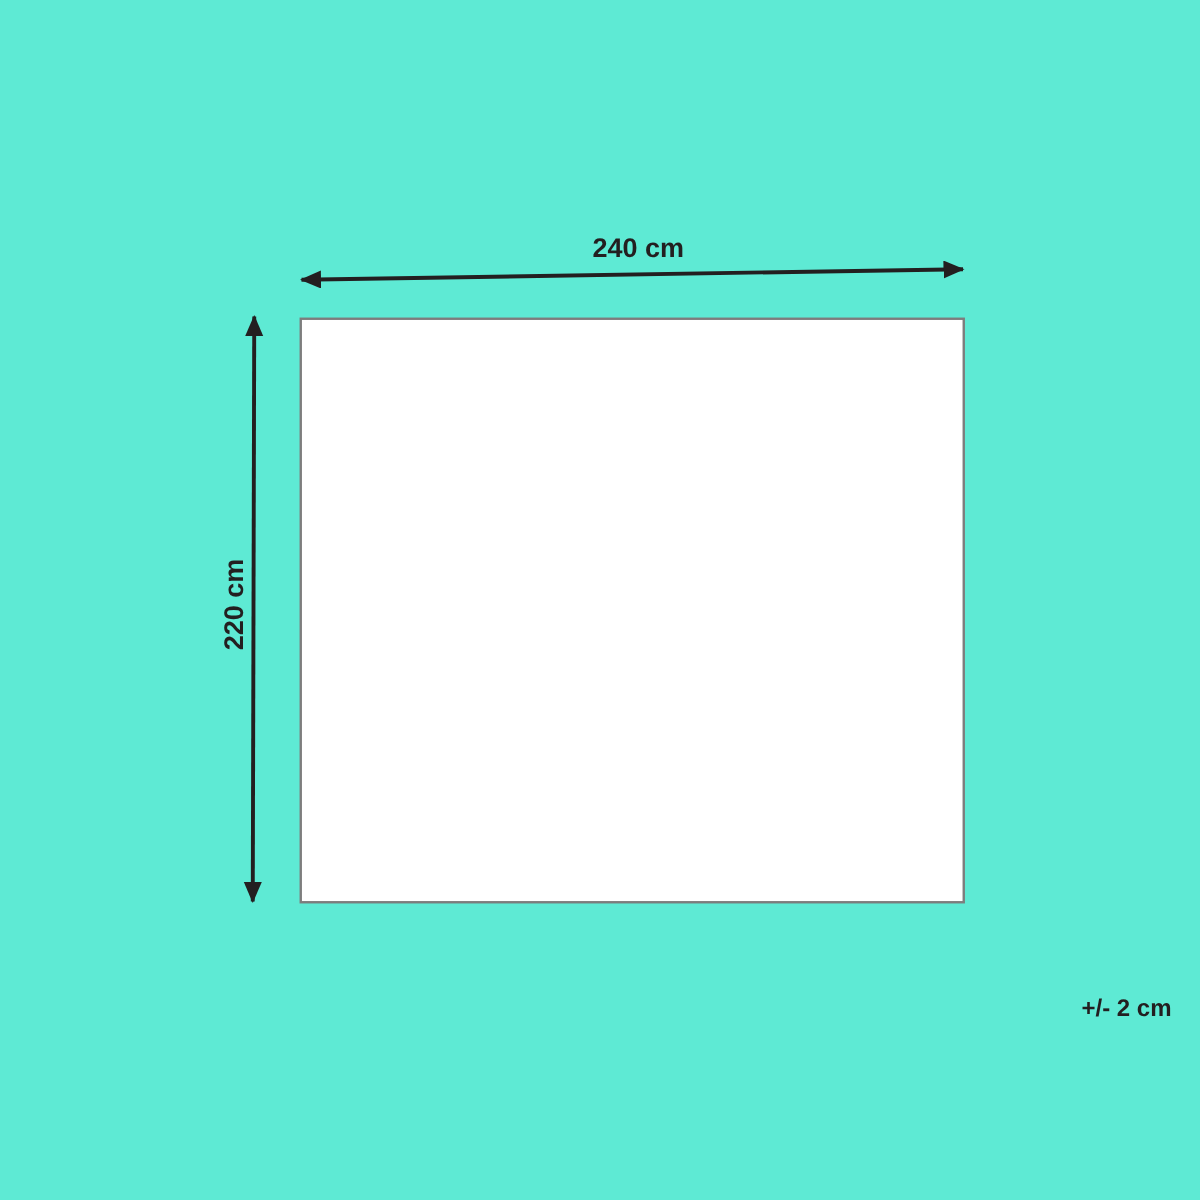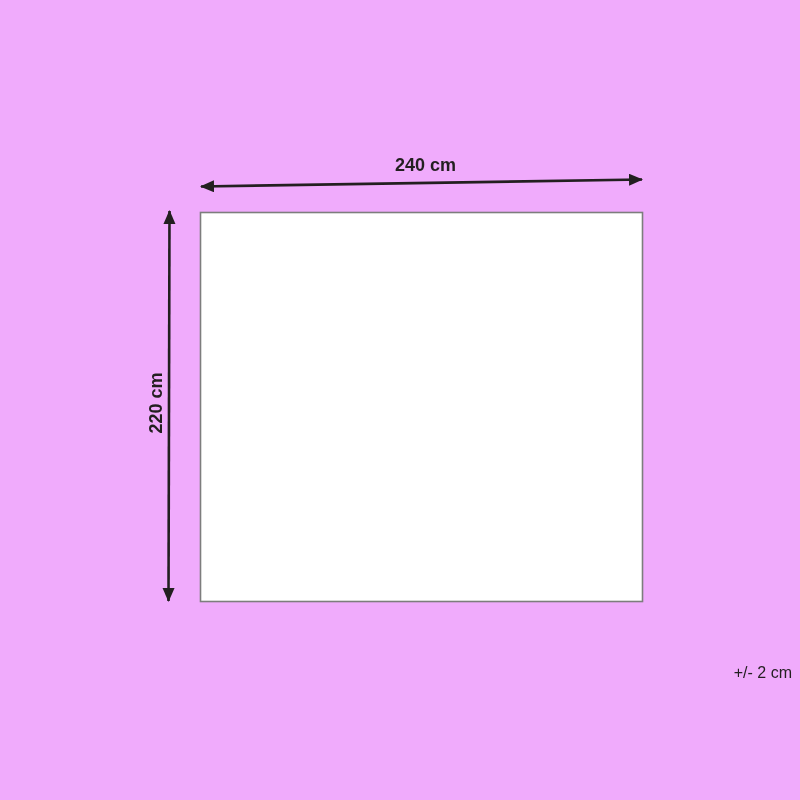--- a/index.html
+++ b/index.html
@@ -5,21 +5,21 @@
   html, body {
     margin: 0;
     padding: 0;
     background: #ffffff;
     font-family: "Liberation Sans", sans-serif;
   }
   .canvas {
     position: relative;
     width: 800px;
     height: 800px;
-    background: #f0abfc;
+    background: #5eead4;
     overflow: hidden;
   }
   .diagram-svg {
     position: absolute;
     left: 0;
     top: 0;
     width: 800px;
     height: 800px;
   }
   .ink-fill { fill: #231f20; }
@@ -41,24 +41,24 @@
     left: 87px;
     top: 392px;
     width: 140px;
     height: 22px;
     text-align: center;
     transform: rotate(-90deg);
     transform-origin: 50% 50%;
   }
   .tolerance-label {
     position: absolute;
-    right: 8px;
+    right: 19px;
     top: 663px;
     color: #231f20;
-    font-weight: normal;
+    font-weight: bold;
     font-size: 16px;
     line-height: 20px;
     white-space: nowrap;
     text-align: center;
   }
 </style>
 </head>
 <body>
 
 <div class="canvas">

